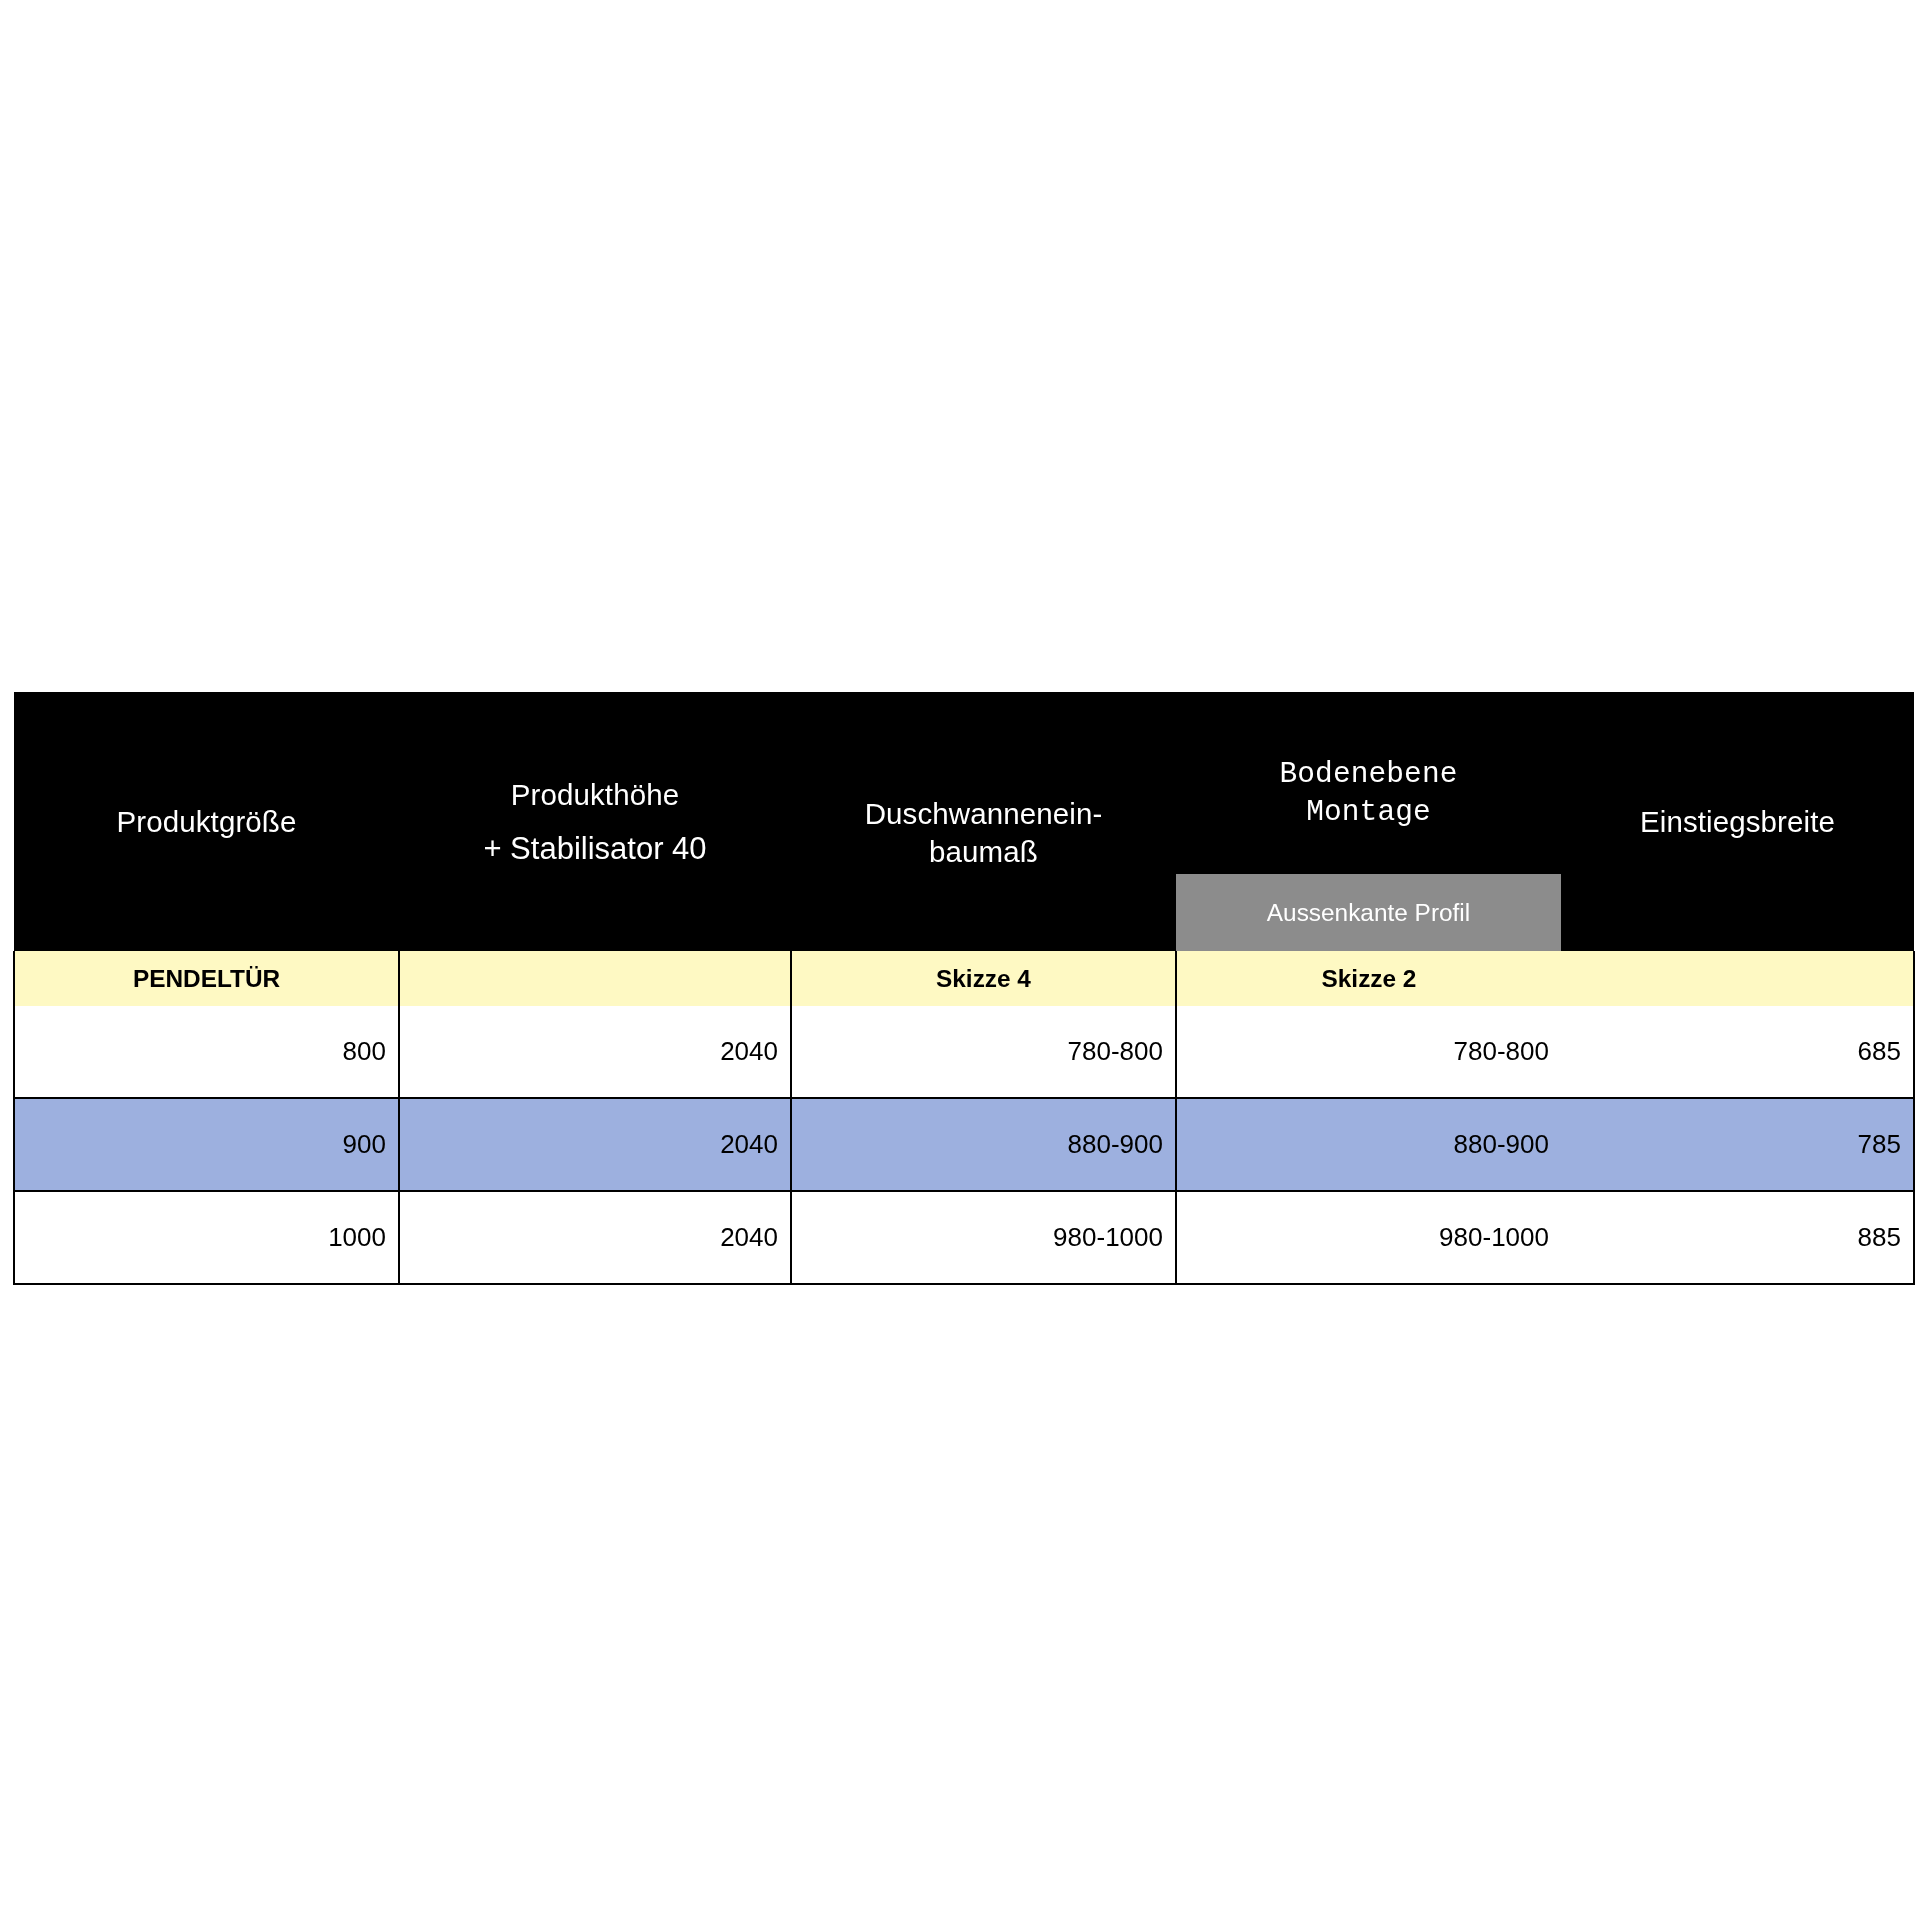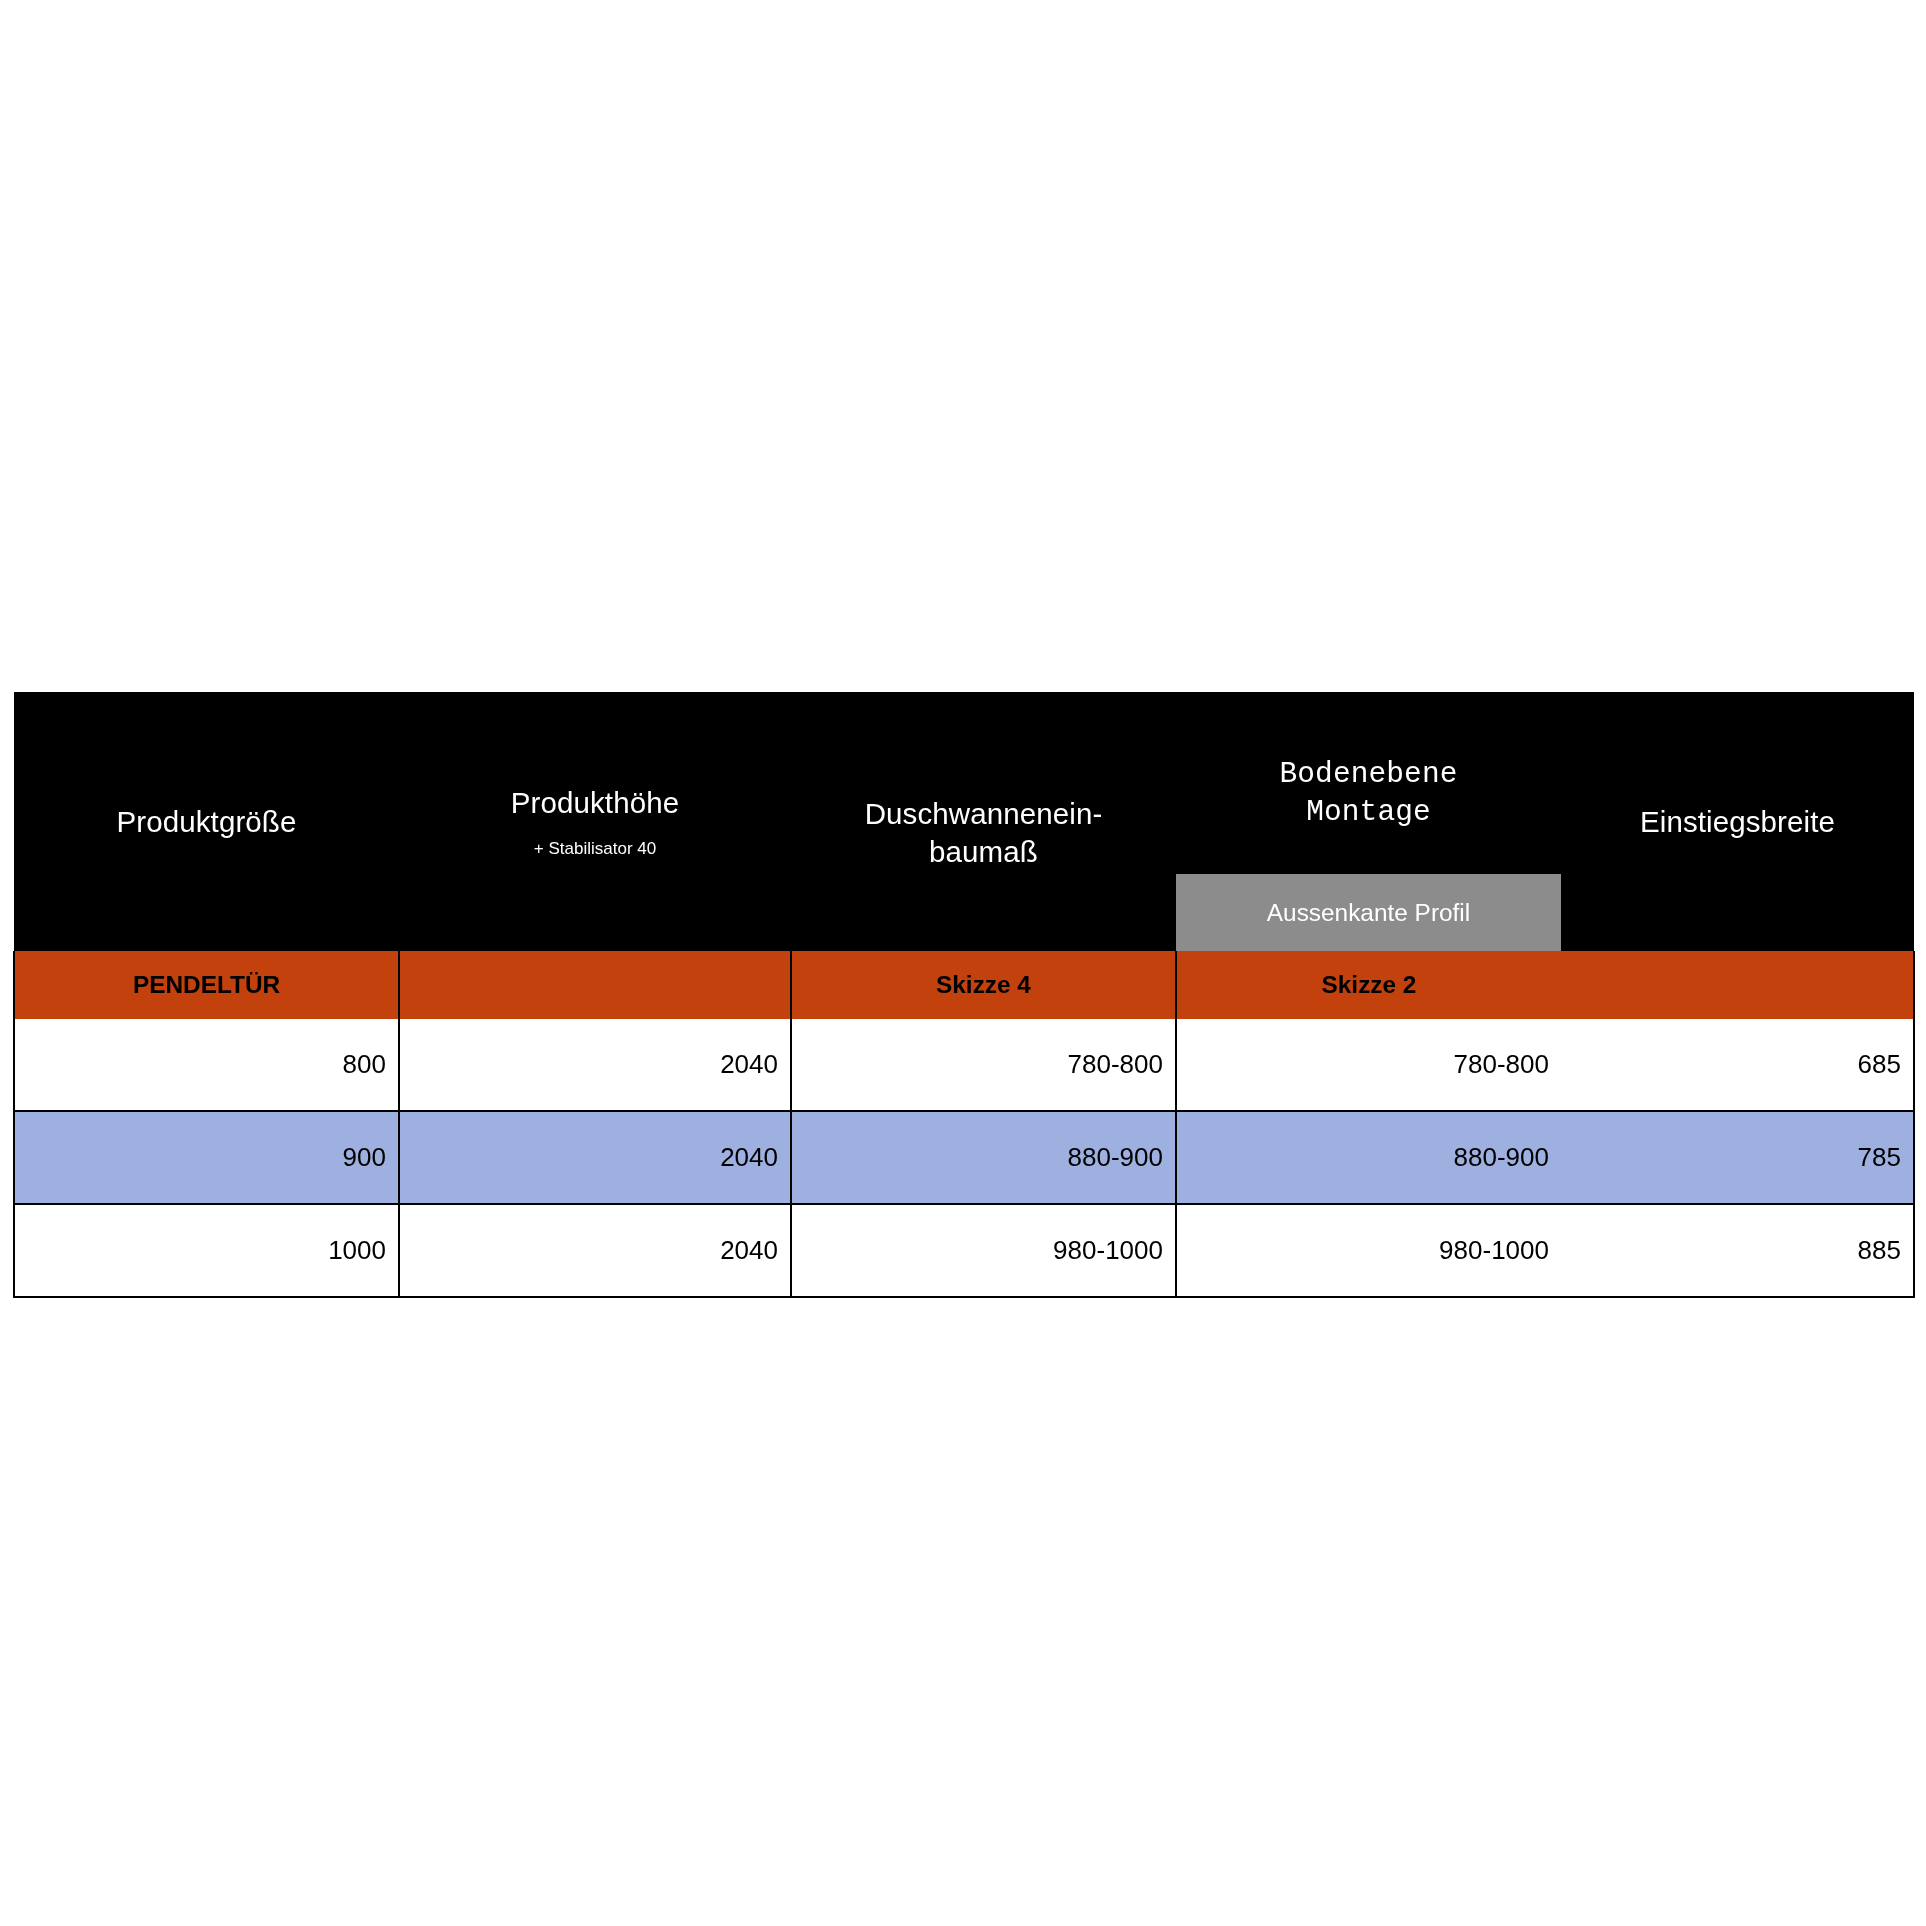--- a/index.html
+++ b/index.html
@@ -43,21 +43,21 @@
     height: 259px;
   }
 
   .hdr-main {
     font-size: 29.5px;
     line-height: 1.28;
     font-weight: 400;
     letter-spacing: 0.1px;
   }
   .hdr-sub {
-    font-size: 17px;
+    font-size: 31px;
     font-weight: 400;
     margin-top: 16.7px;
   }
 
   
   .hdr-inner {
     display: flex;
     flex-direction: column;
     justify-content: center;
     align-items: center;
@@ -79,26 +79,26 @@
     color: #ffffff;
     font-size: 24.4px;
     display: flex;
     align-items: center;
     justify-content: center;
     text-align: right;
   }
 
   
   .sub-row td {
-    background: #c2410c;
+    background: #fef9c3;
     color: #000000;
     font-size: 24.4px;
     font-weight: bold;
     text-align: center;
-    height: 68px;
+    height: 55px;
     border-left: 2.6px solid #000000;
     border-right: 2.6px solid #000000;
     padding: 0;
   }
   .sub-row td.first { border-left: 2.6px solid #000000; }
   .sub-row td.nobord-r { border-right: none; }
   .sub-row td.nobord-l { border-left: none; }
 
   
   .data-row td {

